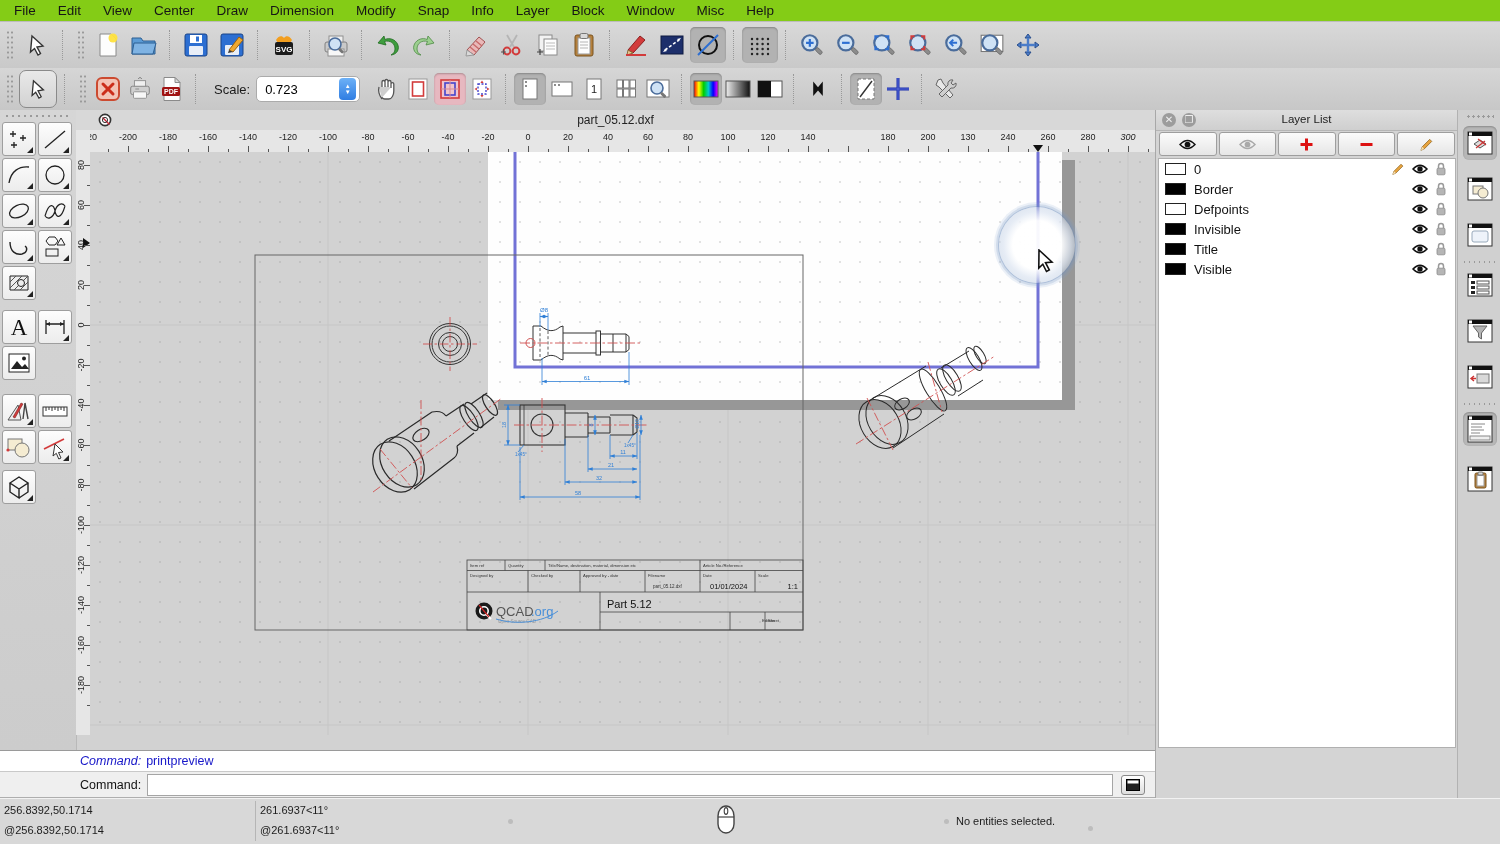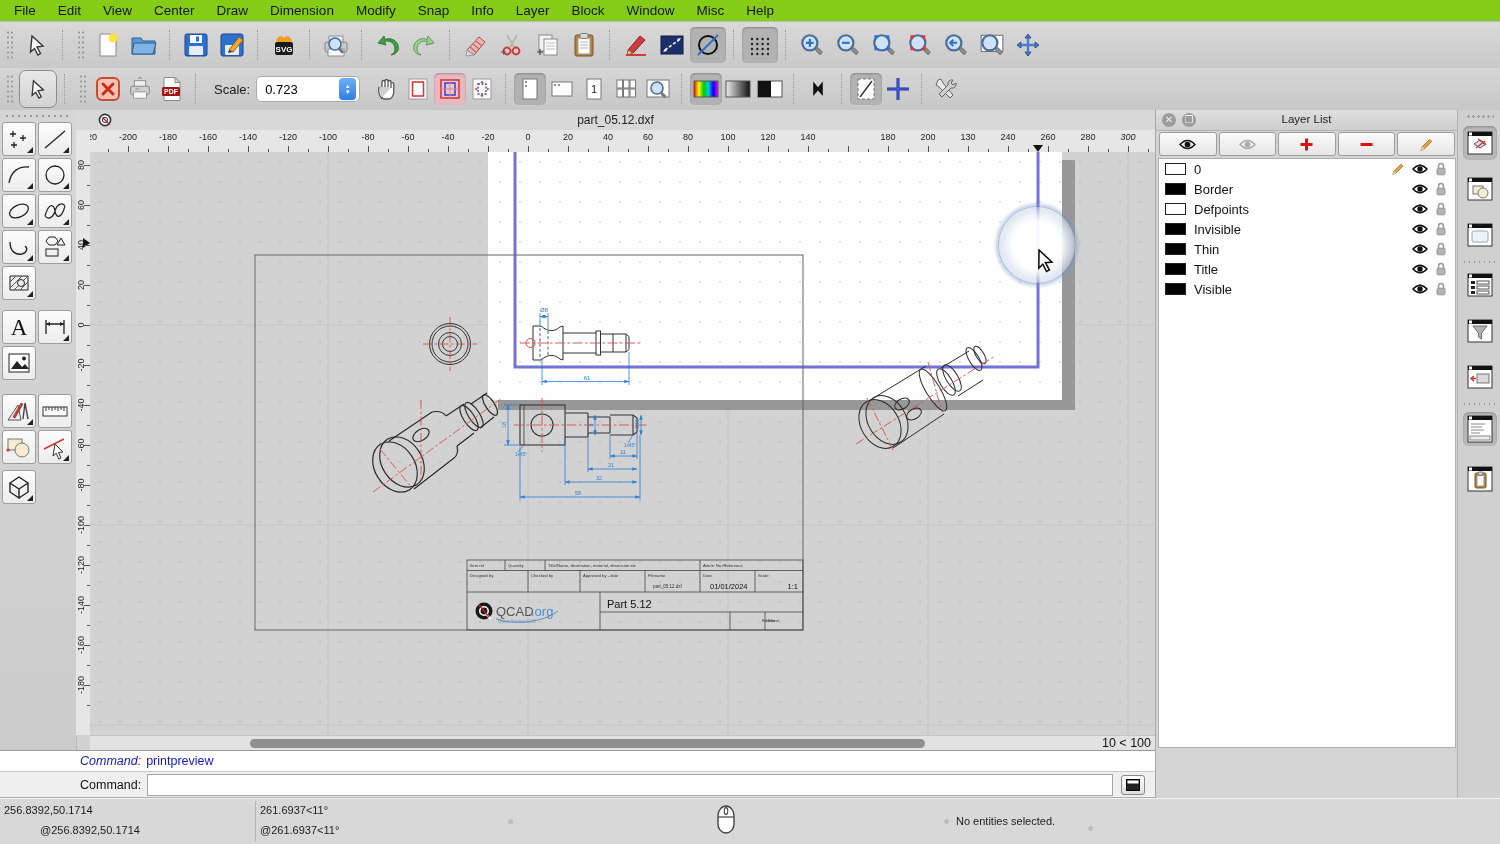--- a/index.html
+++ b/index.html
@@ -64,21 +64,21 @@
   .cmdhist .c2{color:#1616c8;}
   .cmdrow{position:absolute;left:0;top:771px;width:1155px;height:26px;background:#efefef;border-top:1px solid #c9c9c9;
           display:flex;align-items:center;padding-left:80px;box-sizing:border-box;}
   .cmdrow label{font-size:12.5px;color:#111;margin-right:6px;}
   .cmd-input{width:960px;height:18px;border:1px solid #a5a5a5;background:#fff;font-size:12px;outline:none;font-family:"Liberation Sans",sans-serif;}
   .cmd-btn{margin-left:8px;width:22px;height:18px;border:1px solid #888;border-radius:3px;background:linear-gradient(#fff,#ddd);
            display:flex;align-items:center;justify-content:center;}
   
   .statusbar{position:absolute;left:0;top:797px;width:1500px;height:47px;background:#d8d8d8;border-top:1px solid #aeaeae;box-shadow:inset 0 1px 0 #f2f2f2;font-size:11px;color:#1c1c1c;}
   .sb-abs{position:absolute;left:4px;top:6px;}
-  .sb-abs2{position:absolute;left:4px;top:26px;margin-left:36px;}
+  .sb-abs2{position:absolute;left:4px;top:26px;}
   .sb-div{position:absolute;left:255px;top:3px;height:40px;width:1px;background:#b5b5b5;}
   .sb-pol{position:absolute;left:260px;top:6px;}
   .sb-pol2{position:absolute;left:260px;top:26px;}
   .sb-dot{position:absolute;width:5px;height:5px;border-radius:50%;background:#bdbdbd;}
   .sb-sel{position:absolute;left:956px;top:17px;}
   .sb-mouse{position:absolute;left:714px;top:6px;}
   
   .panel{position:absolute;left:1155px;top:110px;width:302px;height:688px;background:#d4d4d4;border-left:1px solid #a8a8a8;box-sizing:border-box;}
   .panel-hd{position:absolute;left:0;top:0;width:100%;height:20px;background:linear-gradient(#dedede,#cfcfcf);border-bottom:1px solid #b5b5b5;}
   .panel-title{position:absolute;left:0;right:0;text-align:center;font-size:11.5px;color:#222;top:3px;}
@@ -914,24 +914,20 @@
     </svg>
 
     
     <div class="loupe">
       <svg width="22" height="24" viewBox="0 0 22 24">
           <path d="M4,1 L17,13 L10.5,13.6 L14.3,21 L11.5,22.5 L7.8,15.2 L3.8,19 Z" fill="#fff" stroke="#111" stroke-width="1.6"></path>
         </svg>
     </div>
   </div>
 
-  <div class="hscroll">
-    <div class="hthumb"></div>
-    <span class="scroll-ind">10 &lt; 100</span>
-  </div>
 
   <div class="cmdhist">
     <span class="c1">Command:</span>
     <span class="c2">printpreview</span>
   </div>
   <div class="cmdrow">
     <label>Command:</label>
     <input class="cmd-input" value="" style="">
     <div class="cmd-btn">
         <svg width="14" height="12" viewBox="0 0 14 12">
@@ -1040,32 +1036,20 @@
             <svg width="16" height="12" viewBox="0 0 16 12" style="color:#111">
               <use href="#s-eye"></use>
             </svg>
             <svg width="12" height="14" viewBox="0 0 12 14">
               <use href="#s-lock"></use>
             </svg>
           </span>
         </div>
         <div class="lrow">
           <span class="sw" style="background:#000000"></span>
-          <span class="lname">Thin</span>
-          <span class="licons">
-            <svg width="16" height="12" viewBox="0 0 16 12" style="color:#111">
-              <use href="#s-eye"></use>
-            </svg>
-            <svg width="12" height="14" viewBox="0 0 12 14">
-              <use href="#s-lock"></use>
-            </svg>
-          </span>
-        </div>
-        <div class="lrow">
-          <span class="sw" style="background:#000000"></span>
           <span class="lname">Title</span>
           <span class="licons">
             <svg width="16" height="12" viewBox="0 0 16 12" style="color:#111">
               <use href="#s-eye"></use>
             </svg>
             <svg width="12" height="14" viewBox="0 0 12 14">
               <use href="#s-lock"></use>
             </svg>
           </span>
         </div>

